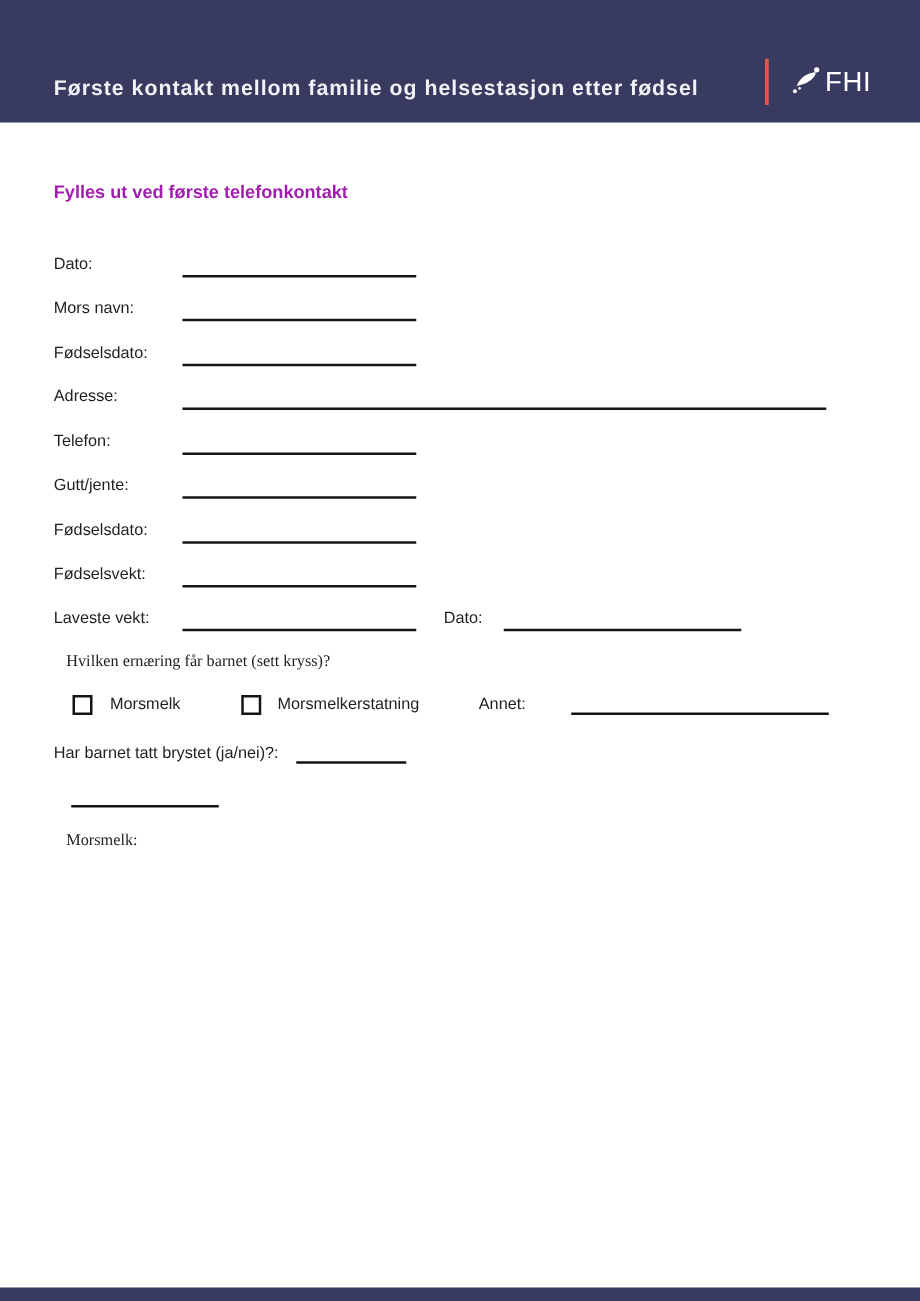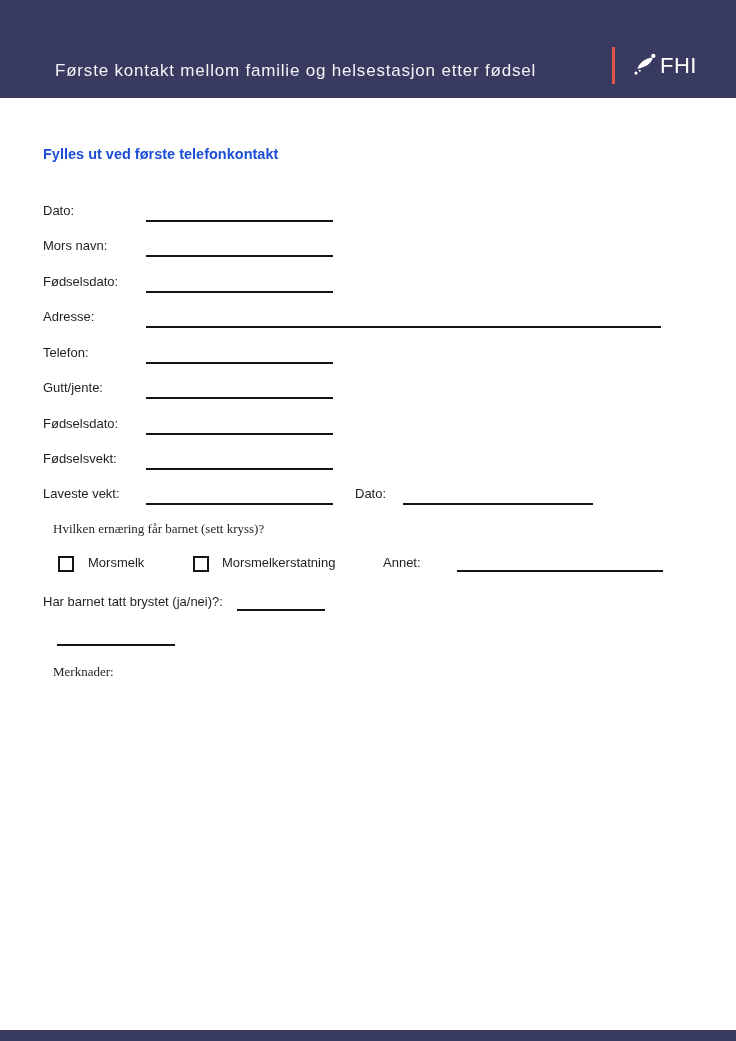--- a/index.html
+++ b/index.html
@@ -3,28 +3,28 @@
 <meta charset="utf-8">
 <style>
   html,body { margin:0; padding:0; background:#fff; }
   .page {
     position:relative; width:736px; height:1041px; background:#ffffff;
     font-family:"Liberation Sans", sans-serif; color:#1f1f1f; overflow:hidden;
   }
   
   .header-band { position:absolute; top:0; left:0; width:736px; height:98px; background:#383a5f; }
   .header-title {
-    position:absolute; left:43px; top:61px; font-size:17px; font-weight:400;
-    color:#f2f3f7; letter-spacing:0.8px; white-space:nowrap;margin-left:12px;
+    position:absolute; left:43px; top:61px; font-size:17px; font-weight:700;
+    color:#f2f3f7; letter-spacing:0.8px; white-space:nowrap;
   }
   .header-divider { position:absolute; left:612px; top:47px; width:3px; height:37px; background:#e2574b; }
   .logo-wrap { position:absolute; left:628px; top:51px; display:flex; align-items:center; }
   .logo-text { color:#ffffff; font-size:22px; font-weight:400; letter-spacing:0.5px; margin-left:2px; }
   
-  .section-heading { position:absolute; left:43px; top:146px; font-size:14.5px; font-weight:700; color:#1d4ed8; }
+  .section-heading { position:absolute; left:43px; top:146px; font-size:14.5px; font-weight:700; color:#a21caf; }
   .row { position:absolute; left:0; width:586px; height:20px; font-size:13px;text-decoration:underline; }
   .lbl { position:absolute; left:43px; top:0; white-space:nowrap; }
   .lbl2 { position:absolute; top:0; white-space:nowrap; }
   .line { position:absolute; top:3px; height:14px; border-bottom:2px solid #141414; }
   .question { position:absolute; left:53px; font-size:13px; white-space:nowrap;font-family:Liberation Serif, serif; }
   .cbrow { position:absolute; left:0; width:630px; height:20px; font-size:13px; }
   .cb { position:absolute; top:1px; width:12px; height:12px; border:2px solid #141414; background:#fff; }
   .cbl { position:absolute; top:0; white-space:nowrap; }
   .flexrow { position:absolute; left:43px; display:flex; align-items:flex-start; font-size:13px; white-space:nowrap; }
   .flexline { height:15px; border-bottom:2px solid #141414; margin-left:14px; }
@@ -112,17 +112,17 @@
 
   <div class="flexrow" style="top:594px">
     <span>Har barnet tatt brystet (ja/nei)?:</span>
     <span class="flexline" style="width:88px"></span>
   </div>
 
   <div class="flexrow" style="top:629px">
     <span class="flexline" style="width:118px"></span>
   </div>
 
-  <div class="question" style="top:664px">Merknader:</div>
+  <div class="question" style="top:664px">Morsmelk:</div>
 
   <div class="footer-band"></div>
 
 </div>
 
 </body></html>

